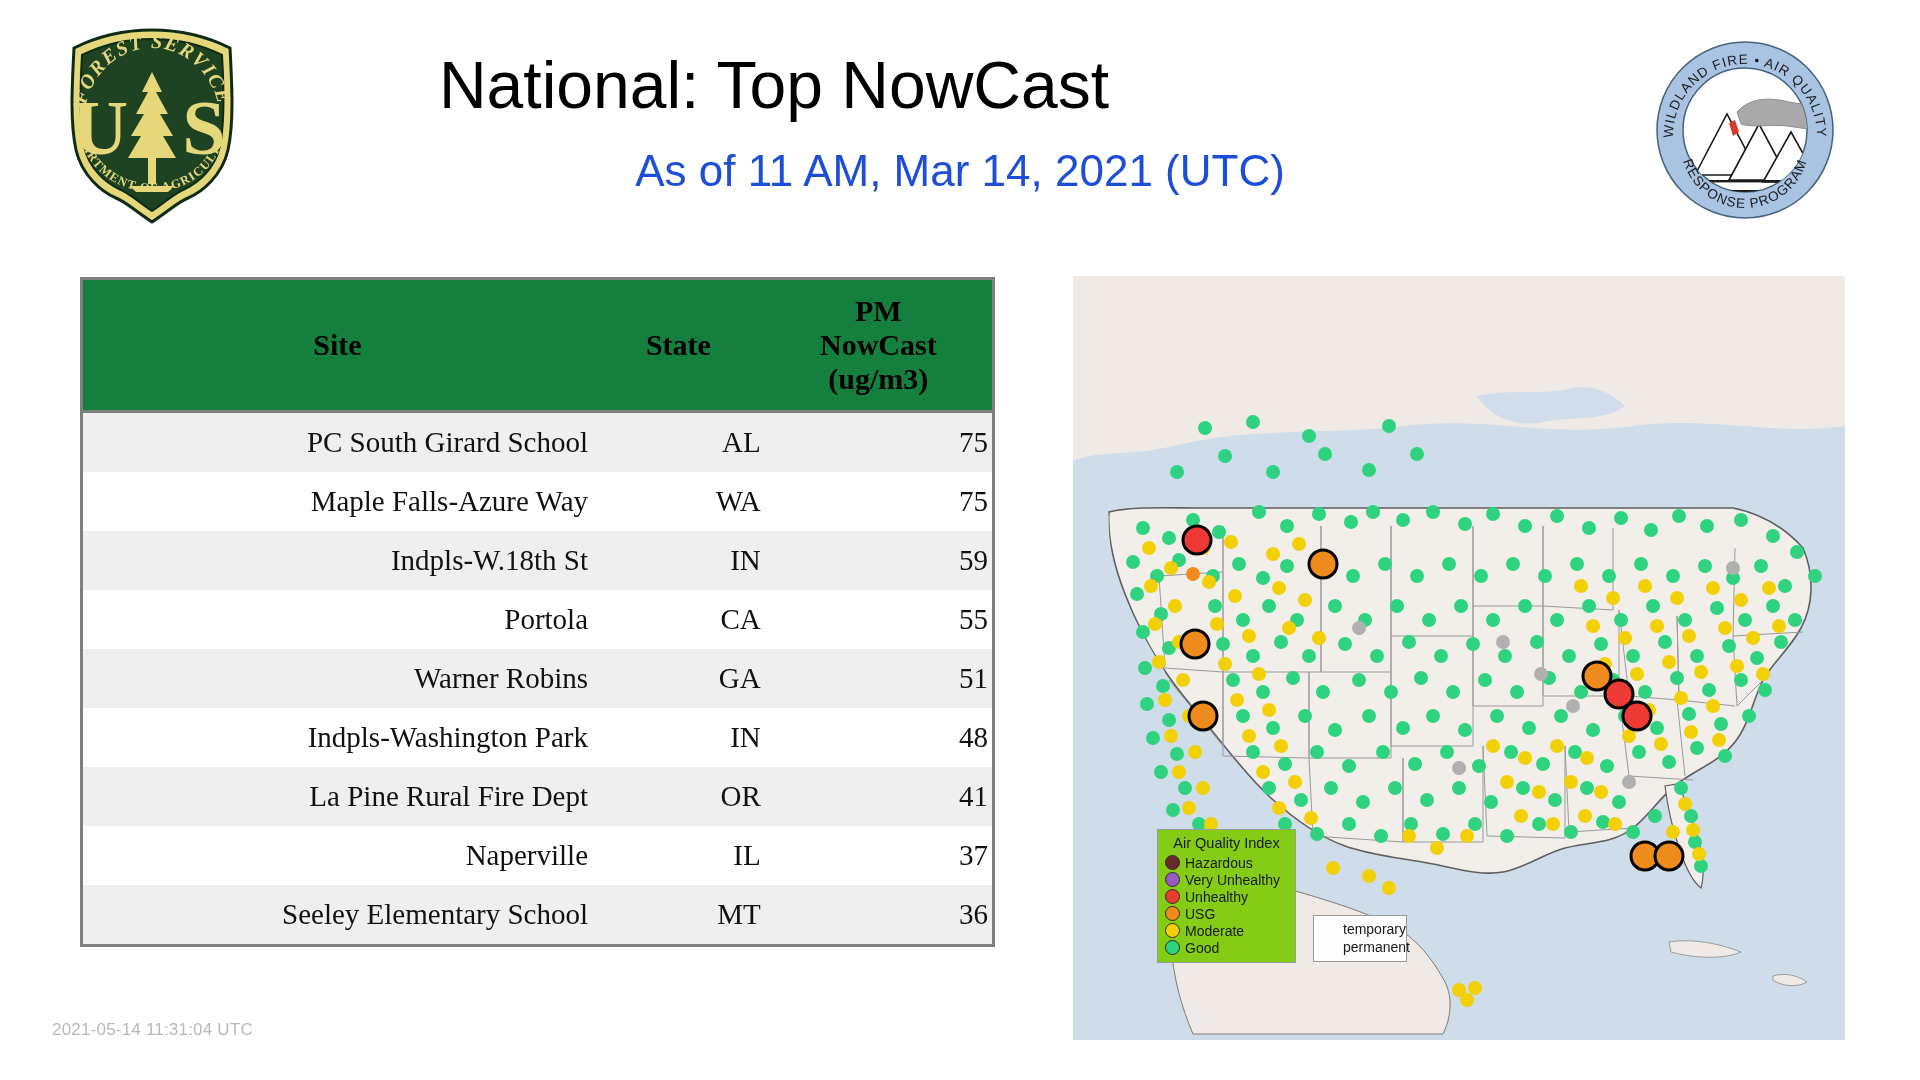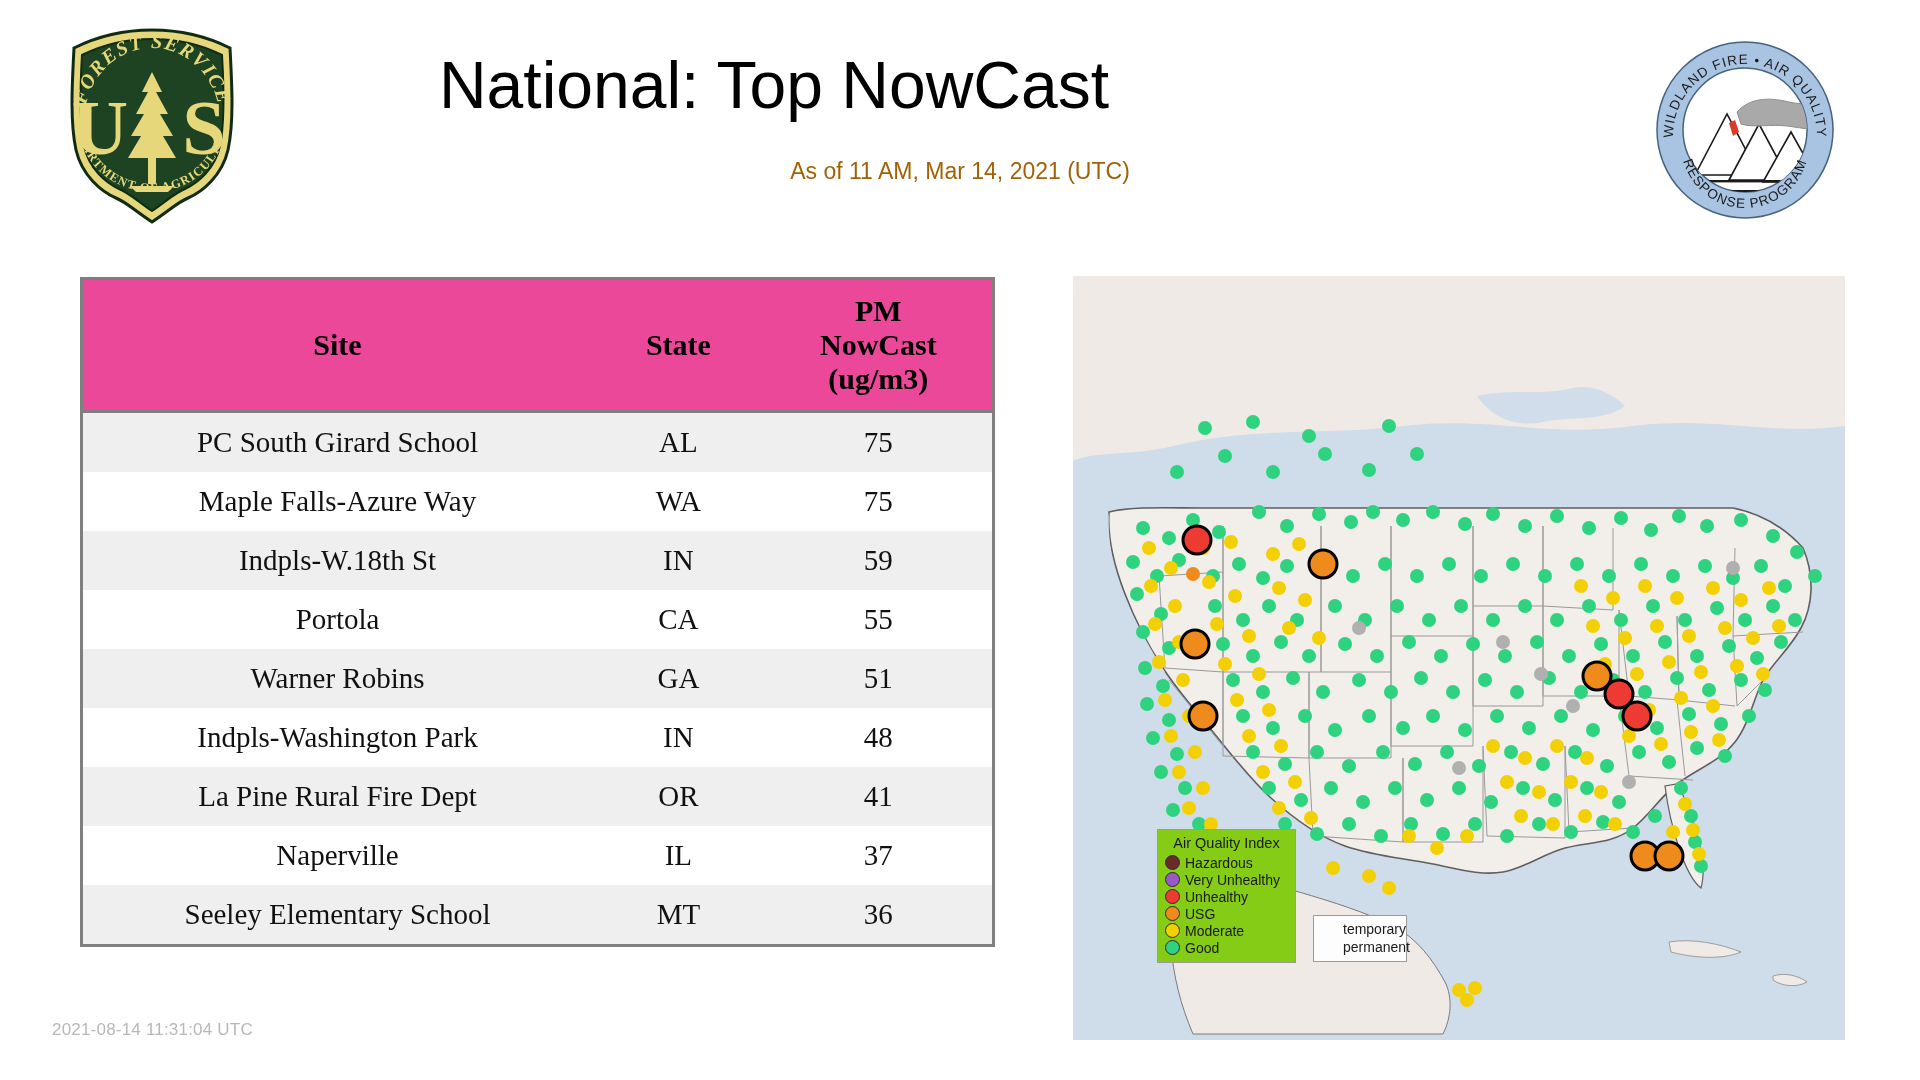--- a/index.html
+++ b/index.html
@@ -15,42 +15,42 @@
   .wfaq-logo{position:absolute;left:1655px;top:40px;width:180px;height:180px;}
 
   .title{
     position:absolute;left:0;top:48px;width:1548px;text-align:center;
     font-size:66px;line-height:74px;color:#000;
     font-family:"Liberation Sans Narrow","Liberation Sans",sans-serif;
     font-stretch:condensed;letter-spacing:0px;
   }
   .subtitle{
     position:absolute;left:0;top:150px;width:1920px;text-align:center;
-    font-size:23px;line-height:42px;color:#a16207;
+    font-size:44px;line-height:42px;color:#1d4ed8;
     font-family:"Liberation Sans Narrow","Liberation Sans",sans-serif;
     font-stretch:condensed;
   }
 
   
   .table-wrap{
     position:absolute;left:80px;top:277px;width:915px;
     border:3px solid #7f7f7f;box-sizing:border-box;background:#fff;
   }
   table.aqi{border-collapse:collapse;width:100%;table-layout:fixed;}
   table.aqi th{
-    background:#ec4899;color:#000;
+    background:#15803d;color:#000;
     font-family:"Liberation Serif","DejaVu Serif",serif;
     font-weight:bold;font-size:30px;line-height:34px;
     padding:14px 4px;text-align:center;vertical-align:middle;
     border-bottom:3px solid #7f7f7f;
   }
   table.aqi td{
     font-family:"Liberation Serif","DejaVu Serif",serif;
     font-size:29px;line-height:33px;color:#111;
-    text-align:center;padding:13px 4px;border:none;
+    text-align:right;padding:13px 4px;border:none;
     white-space:nowrap;
   }
   table.aqi tbody tr:nth-child(odd){background:#efefef;}
   table.aqi tbody tr:nth-child(even){background:#ffffff;}
   col.c-site{width:56%;}
   col.c-state{width:19%;}
   col.c-val{width:25%;}
 
   .stamp{
     position:absolute;left:52px;top:1020px;
@@ -220,21 +220,21 @@
           </tr>
         <tr>
             <td>Seeley Elementary School</td>
             <td>MT</td>
             <td>36</td>
           </tr>
       </tbody>
     </table>
   </div>
 
-  <div class="stamp">2021-08-14 11:31:04 UTC</div>
+  <div class="stamp">2021-05-14 11:31:04 UTC</div>
 
   <div class="map-panel">
     <svg class="map-svg" viewBox="0 0 772 764">
       <rect x="0" y="0" width="772" height="764" fill="#cfdcea"></rect>
 
       <path d="M0 0 L772 0 L772 150 C 700 160 640 140 560 150 C 470 162 420 140 330 150
                C 250 160 180 150 100 170 C 60 180 20 175 0 185 Z" fill="#efeae6"></path>
 
       <path d="M404 120 C 440 112 470 120 500 112 C 520 108 540 118 552 130
                C 530 146 500 140 470 146 C 440 152 418 140 404 120 Z" fill="#cfdcea" opacity="0.95"></path>

